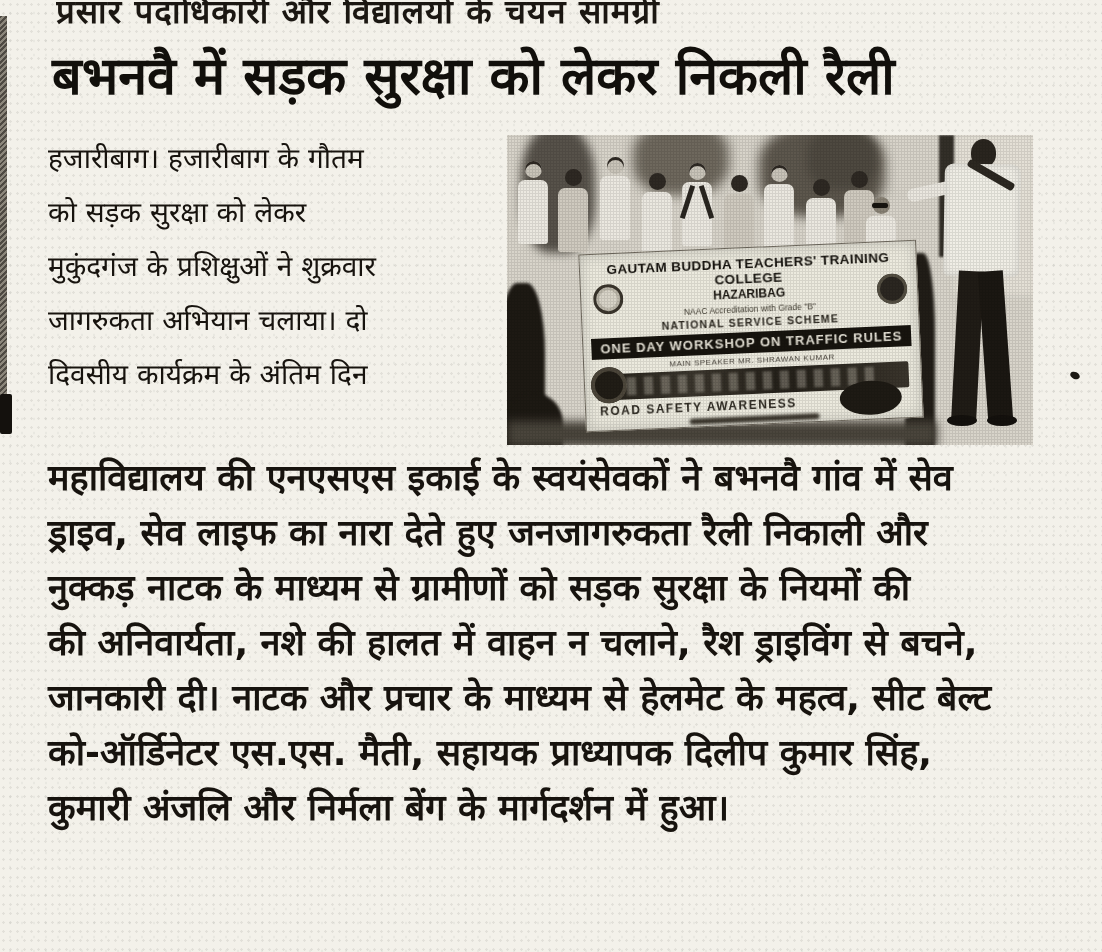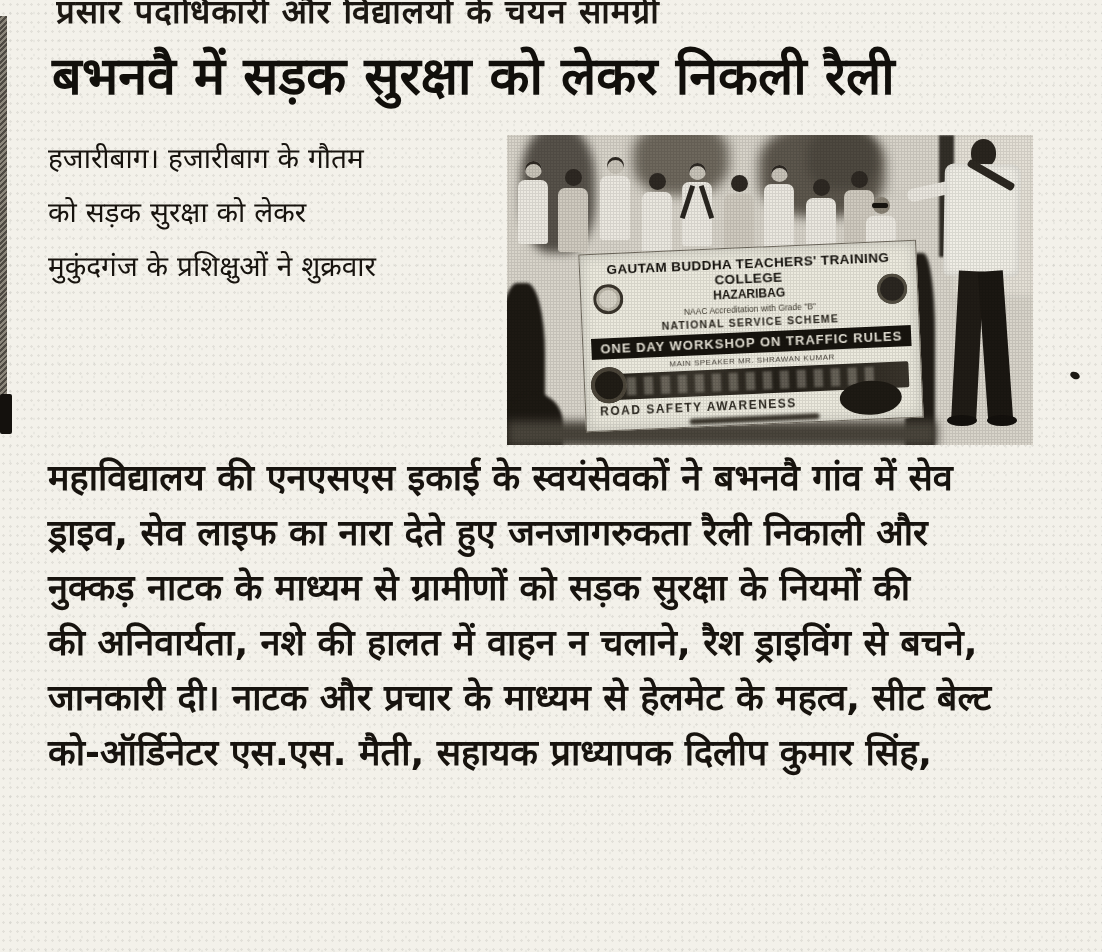--- a/index.html
+++ b/index.html
@@ -99,20 +99,22 @@
 <div class="masthead-clip">
   <div class="masthead-text">प्रसार पदाधिकारी और विद्यालयों के चयन सामग्री</div>
 </div>
 
 <div class="headline">बभनवै में सड़क सुरक्षा को लेकर निकली रैली</div>
 
 <div class="left-col">
   <div class="bline">हजारीबाग।  हजारीबाग के गौतम</div>
   <div class="bline">को सड़क सुरक्षा को लेकर</div>
   <div class="bline">मुकुंदगंज के प्रशिक्षुओं ने शुक्रवार</div>
+  <div class="bline">जागरुकता अभियान चलाया। दो</div>
+  <div class="bline">दिवसीय कार्यक्रम के अंतिम दिन</div>
 </div>
 
 <div class="photo">
   <div class="blob f1"></div>
   <div class="blob f2"></div>
   <div class="blob f3"></div>
   <div class="blob f4"></div>
   <div class="walllight"></div>
   <div class="door"></div>
 
@@ -195,13 +197,14 @@
   </div>
 </div>
 
 <div class="full-col">
   <div class="bline">महाविद्यालय की एनएसएस इकाई के स्वयंसेवकों ने बभनवै गांव में सेव</div>
   <div class="bline">ड्राइव,  सेव लाइफ का नारा देते हुए जनजागरुकता रैली निकाली और</div>
   <div class="bline">नुक्कड़ नाटक के माध्यम से ग्रामीणों को सड़क सुरक्षा के नियमों की</div>
   <div class="bline">की अनिवार्यता, नशे की हालत में वाहन न चलाने, रैश ड्राइविंग से बचने,</div>
   <div class="bline">जानकारी दी। नाटक और प्रचार के माध्यम से हेलमेट के महत्व, सीट बेल्ट</div>
   <div class="bline">को-ऑर्डिनेटर एस.एस. मैती, सहायक प्राध्यापक दिलीप कुमार सिंह,</div>
+  <div class="bline">कुमारी अंजलि और निर्मला बेंग के मार्गदर्शन में हुआ।</div>
 </div>
 
 </body></html>

